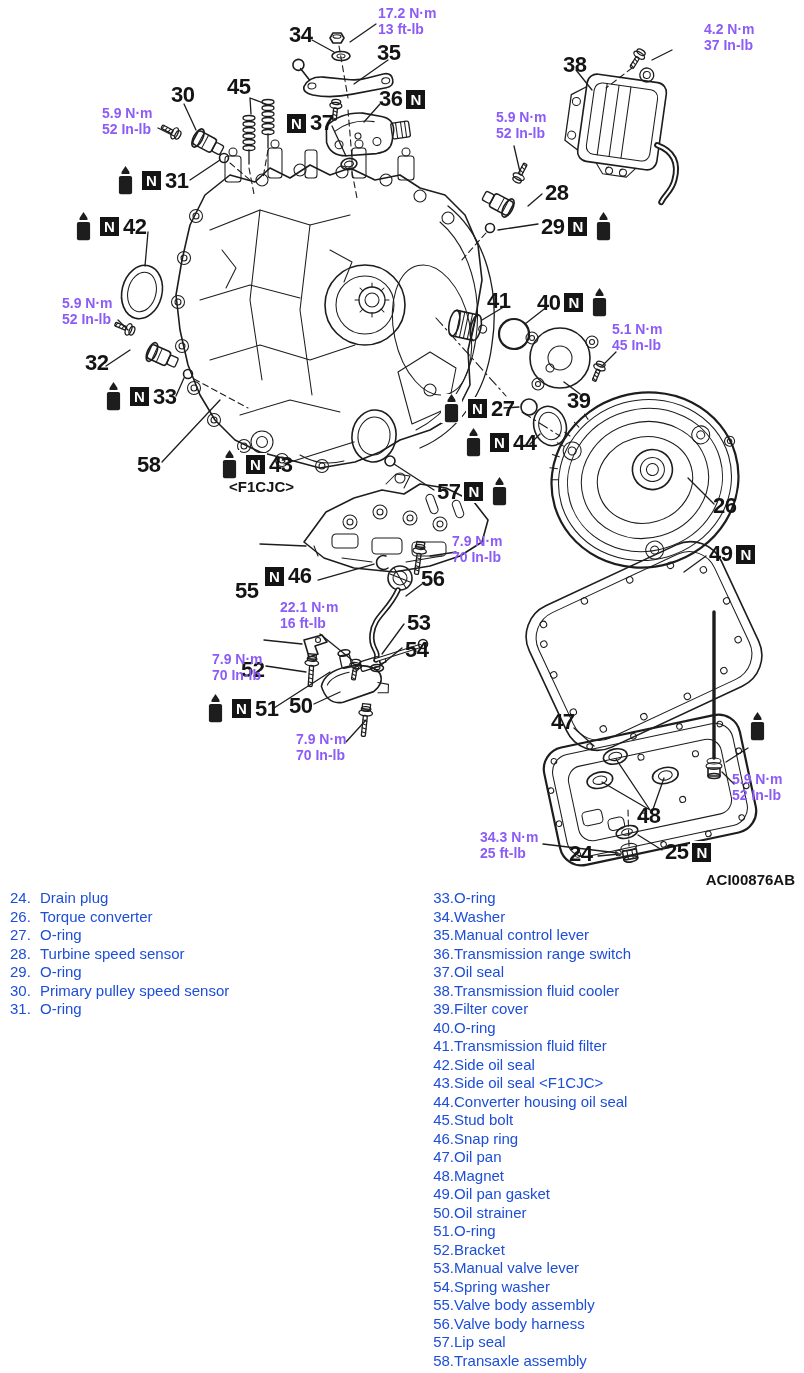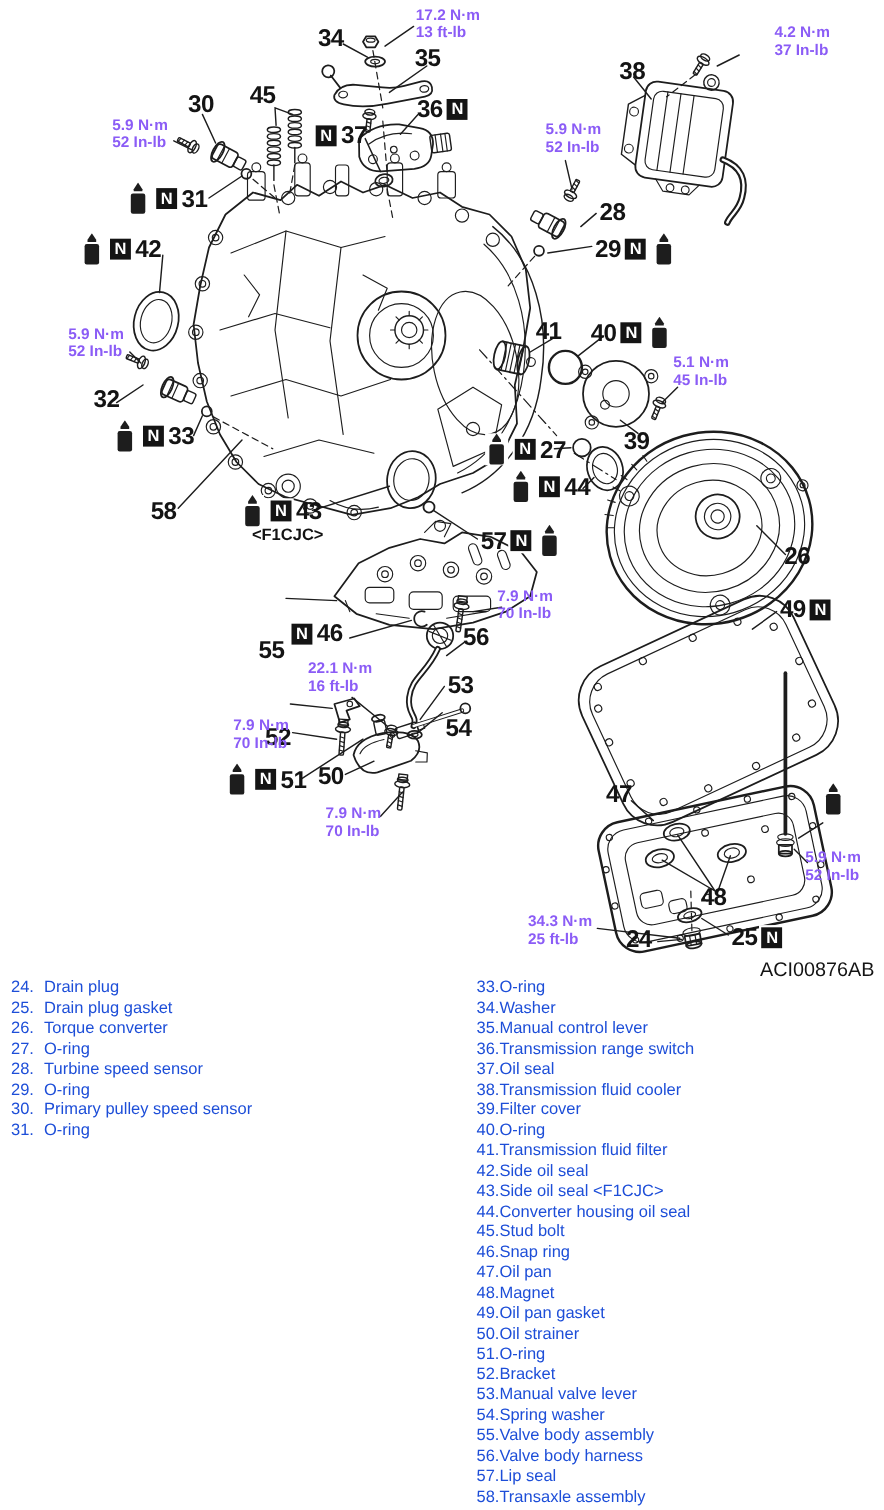--- a/index.html
+++ b/index.html
@@ -19,21 +19,21 @@
   .nbox{display:inline-flex;width:19px;height:19px;background:#141414;color:#fff;
         font-size:15px;font-weight:bold;align-items:center;justify-content:center;
         margin:0 3px;box-shadow:0 0 0 2px #fff;letter-spacing:0;}
   .bottle{display:inline-flex;margin:0 3px;background:#fff;padding:0 1px;}
   .callout.note{font-size:15px;letter-spacing:0;}
   .torque{position:absolute;font-weight:bold;font-size:14px;line-height:15.5px;
           color:#8b5cf6;white-space:nowrap;}
   .legend-col{position:absolute;color:#1d4ed8;font-size:15px;line-height:18.5px;}
   .legend-row{display:flex;}
   .legend-row .lnum{width:30px;flex:0 0 30px;}
-  #figure-id{position:absolute;font-weight:normal;font-size:18px;color:#141414;}
+  #figure-id{position:absolute;font-weight:bold;font-size:15px;color:#141414;}
 </style>
 </head>
 <body>
 
 <div id="stage">
 
   <svg id="art" width="804" height="890" viewBox="0 0 804 890">
     <defs>
       <g id="bolt-sm">
         <ellipse class="ln" cx="0" cy="-2" rx="4.5" ry="2.6"></ellipse>
@@ -592,21 +592,21 @@
       <div class="callout" style="left: 262px; top: 565px;">
         <span class="nbox">N</span>
         <span class="num">46</span>
       </div>
       <div class="callout" style="left: 420px; top: 568px;">
         <span class="num">56</span>
       </div>
       <div class="callout" style="left: 406px; top: 612px;">
         <span class="num">53</span>
       </div>
-      <div class="callout" style="left: 404px; top: 639px; margin-top: 12px;">
+      <div class="callout" style="left: 404px; top: 639px;">
         <span class="num">54</span>
       </div>
       <div class="callout" style="left: 240px; top: 627px; margin-top: 32px;">
         <span class="num">52</span>
       </div>
       <div class="callout" style="left: 202px; top: 694px;">
         <span class="bottle">
           <svg viewBox="0 0 14 22" width="19" height="29">
             <path d="M7 0 L10 4.5 L10 6 L4 6 L4 4.5 Z" fill="#1d1d1d"></path>
             <rect x="2" y="7.5" width="10" height="14" rx="1.5" fill="#1d1d1d"></rect>
@@ -696,24 +696,20 @@
     </div>
 
   <div id="figure-id" style="top:871px;right:9px;">ACI00876AB</div>
 
   <div id="legend-left" class="legend-col" style="left:10px;top:889px;">
       <div class="legend-row">
         <span class="lnum">24.</span>
         <span class="lname">Drain plug</span>
       </div>
       <div class="legend-row">
-        <span class="lnum">25.</span>
-        <span class="lname">Drain plug gasket</span>
-      </div>
-      <div class="legend-row">
         <span class="lnum">26.</span>
         <span class="lname">Torque converter</span>
       </div>
       <div class="legend-row">
         <span class="lnum">27.</span>
         <span class="lname">O-ring</span>
       </div>
       <div class="legend-row">
         <span class="lnum">28.</span>
         <span class="lname">Turbine speed sensor</span>

